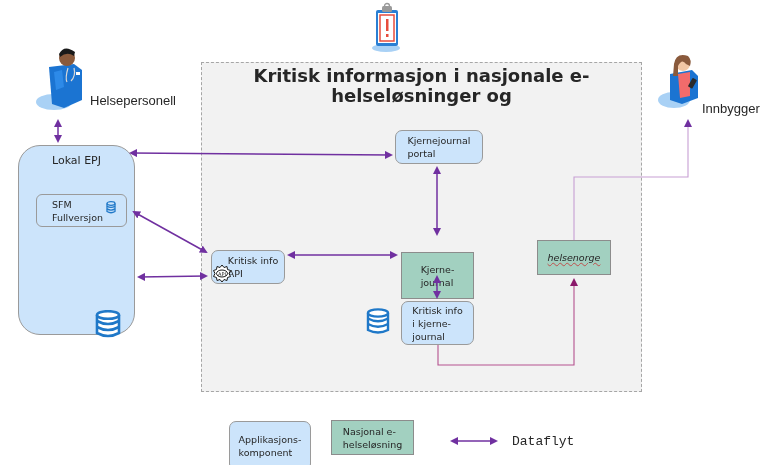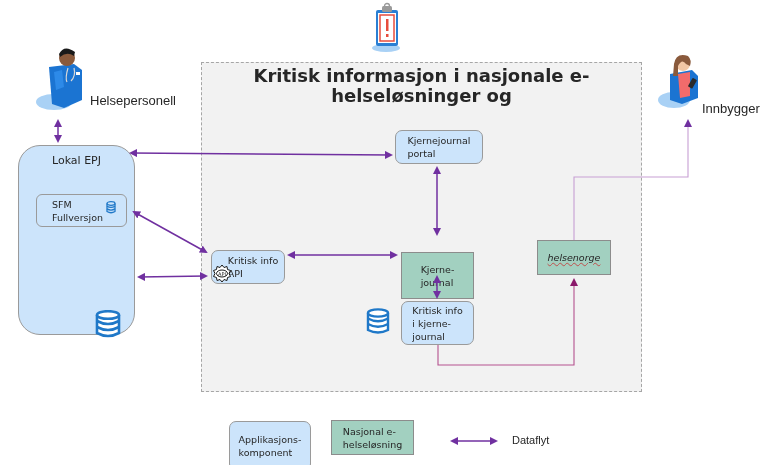--- a/index.html
+++ b/index.html
@@ -14,21 +14,21 @@
     .box { position:absolute; box-sizing:border-box; display:flex; align-items:center;
       justify-content:center; text-align:left; font-family:"DejaVu Sans", sans-serif;
       font-size:9.5px; line-height:13px; color:#262626; }
     .app { background:#cce4fb; border:1.3px solid #9a9a9a; border-radius:7px; }
     .nat { background:#a2d0c0; border:1.3px solid #8c8c8c; border-radius:0; }
     .epj { left:18px; top:145px; width:117px; height:190px; background:#cce4fb;
       border:1.3px solid #9a9a9a; border-radius:22px; box-sizing:border-box; }
     .epj-label { left:18px; top:154px; width:117px; text-align:center;
       font-family:"DejaVu Sans", sans-serif; font-size:11px; color:#262626; }
     .actor-label { font-family:"Liberation Sans", sans-serif; font-size:13px; color:#262626; }
-    .legend-text { font-family:Liberation Sans, sans-serif; font-size:11px; color:#262626; }
+    .legend-text { font-family:Liberation Mono, monospace; font-size:13px; color:#262626; }
     svg.overlay { position:absolute; left:0; top:0; }
     .underline-wavy { text-decoration: underline wavy #c0504d; text-decoration-thickness:1px;font-style:italic; }
   </style>
 </head>
 <body>
 
 <div class="abs national-area"></div>
 <div class="abs area-title">
   <div>Kritisk informasjon i nasjonale e-helseløsninger og</div>
 </div>

